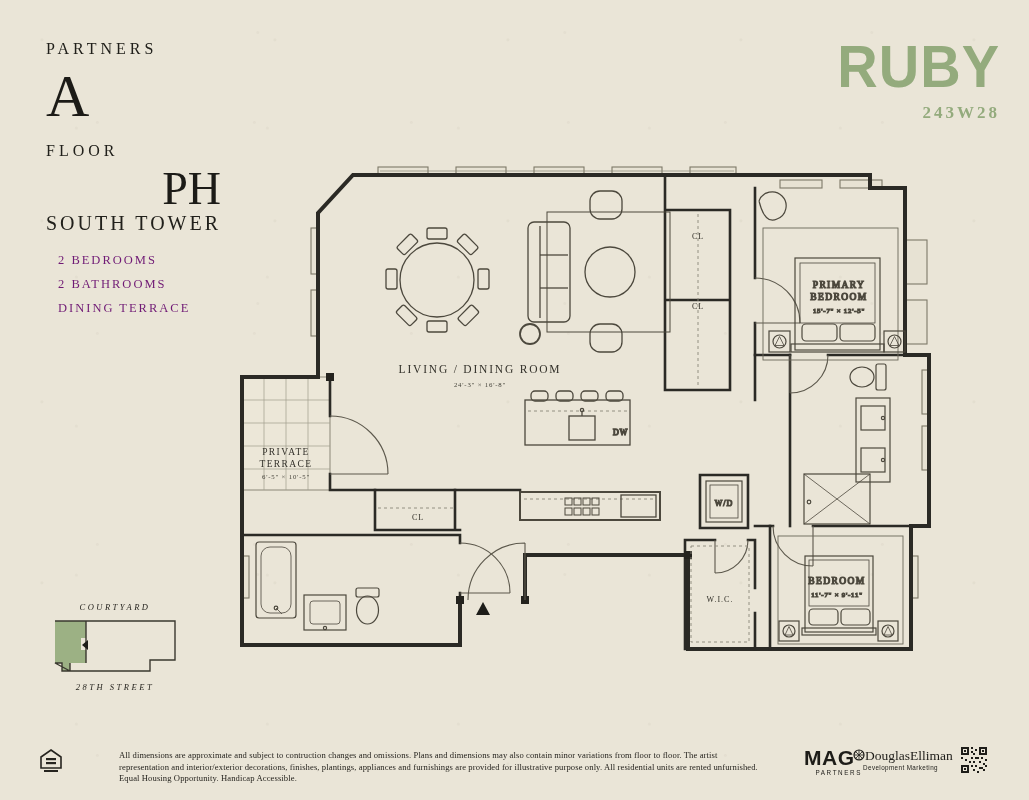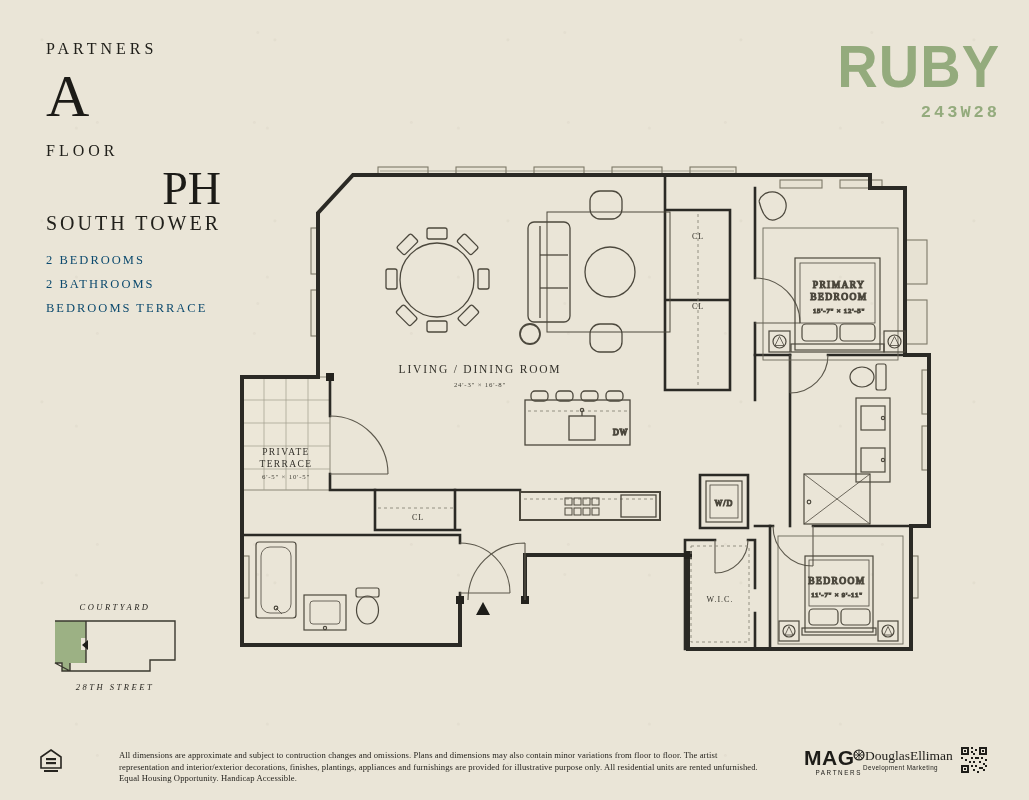--- a/index.html
+++ b/index.html
@@ -14,27 +14,27 @@
     background-size:233px 181px,157px 211px,307px 271px,191px 149px;
     font-family:"Liberation Serif", serif;color:#26241f;
   }
   .abs{position:absolute;}
   
   .info{left:46px;top:40px;}
   .lbl{font-size:16px;letter-spacing:4px;color:#21201b;}
   .bigA{font-size:60px;line-height:1;margin-top:8px;color:#1c1b17;}
   .bigPH{font-size:46px;line-height:1;margin-top:6px;color:#1c1b17;text-align:right;}
   .tower{font-size:20px;letter-spacing:3px;color:#21201b;}
-  .feat{font-size:12.5px;letter-spacing:2px;margin-top:9px;color:#0c4a6e;}
+  .feat{font-size:12.5px;letter-spacing:2px;margin-top:9px;color:#701a75;margin-left:12px;}
   .features{margin-top:18px;}
   
   .brand{left:830px;top:34px;width:170px;text-align:right;}
   .brand .name{font-family:"Liberation Sans",sans-serif;font-weight:bold;
     font-size:56px;letter-spacing:1px;transform:scaleY(1.05);color:#94ab7d;}
-  .brand .addr{font-family:Liberation Mono, monospace;font-weight:bold;
+  .brand .addr{font-family:Liberation Serif, serif;font-weight:bold;
     font-size:17px;letter-spacing:3px;color:#94ab7d;margin-top:4px;}
   
   .keyplan{left:50px;top:602px;width:130px;text-align:center;}
   .keylbl{font-size:8.5px;letter-spacing:2.5px;color:#26241f;font-style:italic;}
   .keyplan svg{display:block;margin:7px auto;}
   
   .footer-text{left:76px;top:750px;width:648px;font-size:8.6px;line-height:1.35;
     color:#26241f;letter-spacing:.1px;margin-left:43px;}
   .eho{left:40px;top:749px;}
   .mag{left:804px;top:747px;width:58px;text-align:left;color:#1d1c18;}
@@ -58,21 +58,21 @@
 
 <div class="abs info">
   <div class="lbl">PARTNERS</div>
   <div class="bigA">A</div>
   <div class="lbl" style="margin-top:16px;">FLOOR</div>
   <div class="bigPH">PH</div>
   <div class="tower">SOUTH TOWER</div>
   <div class="features">
     <div class="feat">2 BEDROOMS</div>
     <div class="feat">2 BATHROOMS</div>
-    <div class="feat">BEDROOMS TERRACE</div>
+    <div class="feat">DINING TERRACE</div>
   </div>
 </div>
 
 <div class="abs brand">
   <div class="name">RUBY</div>
   <div class="addr">243W28</div>
 </div>
 
 <div class="abs plan">
 <svg width="705" height="495" viewBox="0 0 705 495">

